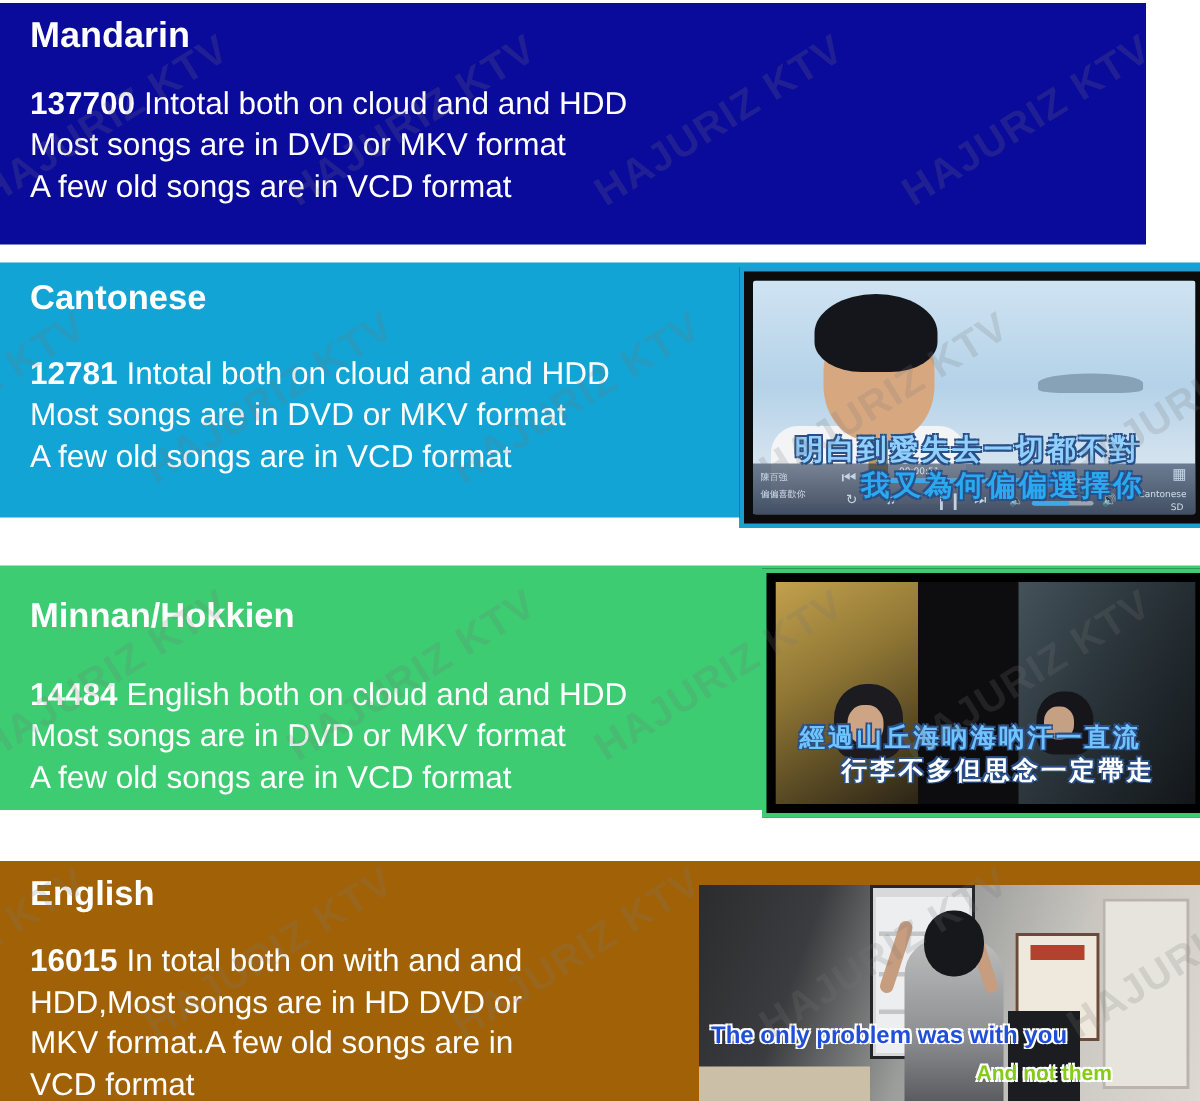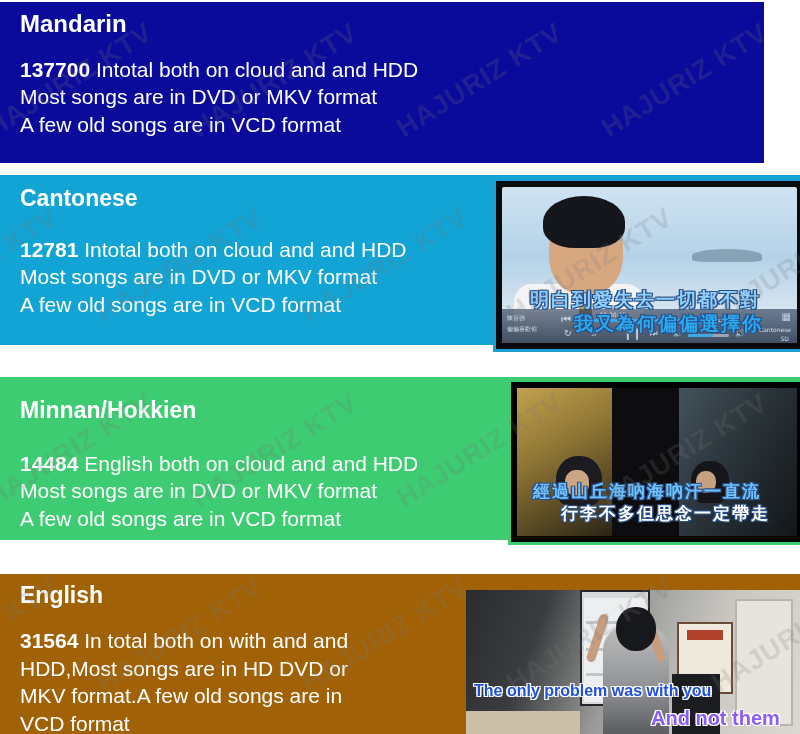--- a/index.html
+++ b/index.html
@@ -119,21 +119,21 @@
   .en-arm{position:absolute;width:9px;background:#c79d7f;border-radius:5px;}
   .en-poster{position:absolute;right:20%;top:22%;width:52px;height:68px;background:#efe8dc;border:2px solid #6a4b3a;}
   .en-poster b{display:block;margin:6px auto;width:70%;height:10px;background:#b1432e;}
   .en-door{position:absolute;right:2%;top:6%;width:54px;height:86%;background:#e7e4de;border:2px solid #b9b5ad;}
   .en-table{position:absolute;left:0;bottom:0;width:34%;height:16%;background:#cbbfa8;}
   .en-chair{position:absolute;right:24%;bottom:0;width:48px;height:42%;background:#1b1d20;}
   .en-lyric{position:absolute;z-index:4;font-weight:700;white-space:nowrap;
             font-family:"Liberation Sans",sans-serif;
             text-shadow:-1.3px -1.3px 0 #ffffff,1.3px -1.3px 0 #ffffff,-1.3px 1.3px 0 #ffffff,1.3px 1.3px 0 #ffffff;}
   #e-l1{left:8px;top:92px;font-size:16px;color:#1f4fd8;}
-  #e-l2{left:185px;top:117px;font-size:20px;color:#8b5cf6;}
+  #e-l2{left:185px;top:117px;font-size:14px;color:#84cc16;}
 </style>
 </head>
 <body>
 
 <div class="stage">
 
   <section class="panel" id="panel-mandarin">
     <div class="inner">
       <div class="lang">Mandarin</div>
       <div class="body"><span class="cnt">137700</span> <span>Intotal both on cloud and and HDD
@@ -208,21 +208,21 @@
       <div class="mn-p2"></div>
       <div class="mn-p2f"></div>
       <div class="cn-lyric" id="n-l2">行李不多但思念一定帶走</div>
       <div class="cn-lyric" id="n-l1">經過山丘海吶海吶汗一直流</div>
     </div>
   </div>
 
   <section class="panel" id="panel-english">
     <div class="inner">
       <div class="lang">English</div>
-      <div class="body"><span class="cnt">31564</span> <span>In total both on with and and
+      <div class="body"><span class="cnt">16015</span> <span>In total both on with and and
 HDD,Most songs are in HD DVD or
 MKV format.A few  old songs are in
 VCD format</span></div>
     </div>
   </section>
 
   <div class="thumb" id="thumb-english">
     <div class="en-room"></div>
     <div class="en-table"></div>
     <div class="en-fridge">

